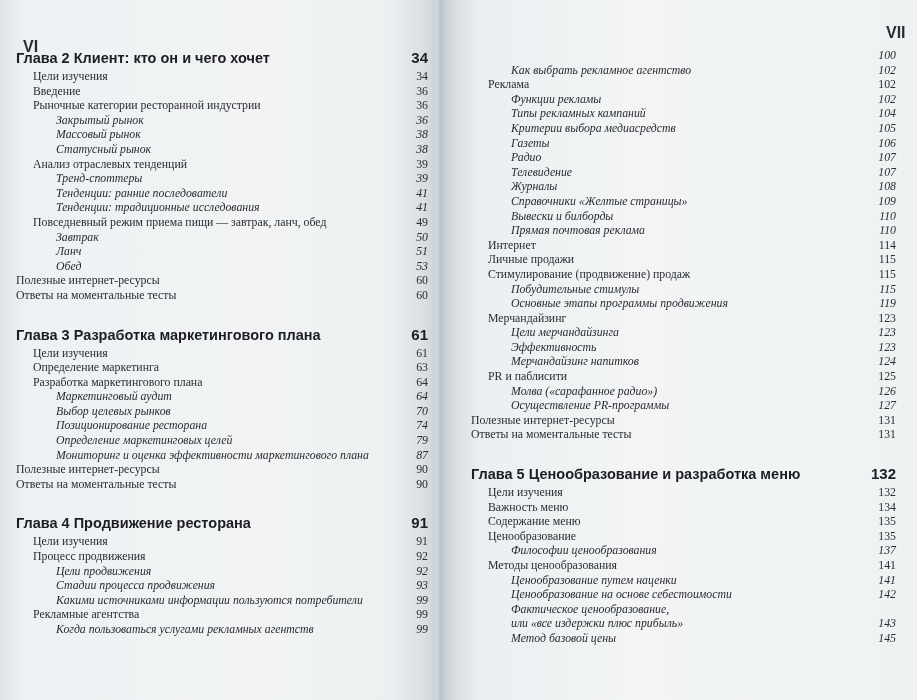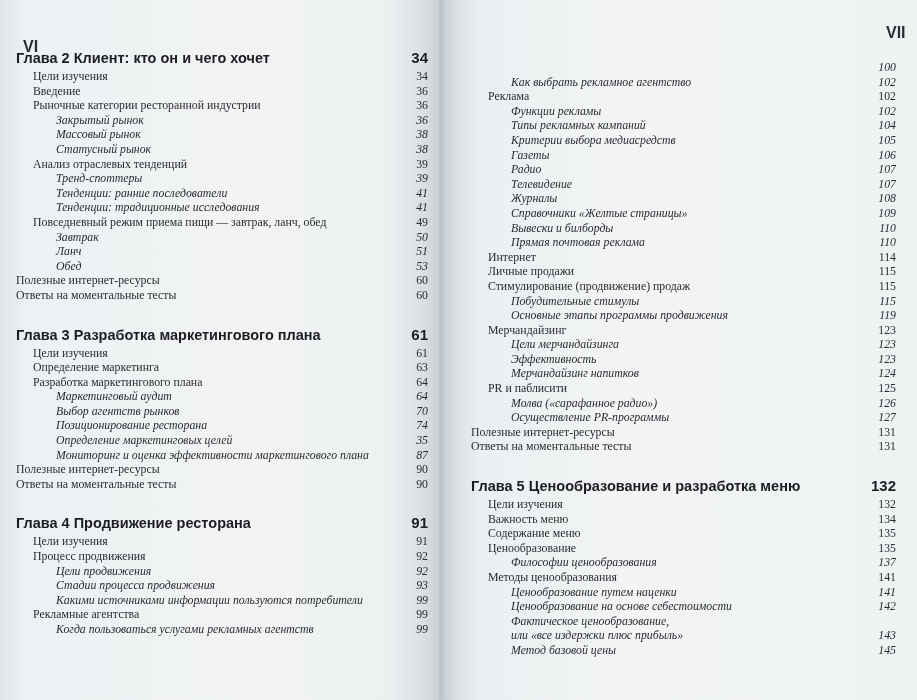--- a/index.html
+++ b/index.html
@@ -26,21 +26,21 @@
   }
   .folio {
     position:absolute; top:38px;
     font-family:"Liberation Sans", sans-serif; font-weight:bold; font-size:16px; color:#2b2d31;
   }
   .folio-left { left:23px; }
   .folio-right { left:886px; top:24px; }
 
   .toc { position:absolute; }
   .toc-left { left:16px; top:42px; width:412px; }
-  .toc-right { left:471px; top:48px; width:425px;margin-top:12px; }
+  .toc-right { left:471px; top:48px; width:425px; }
 
   .chapter {
     display:flex; justify-content:space-between; align-items:flex-end;
     font-family:"Liberation Sans", sans-serif; font-weight:bold;
     font-size:14.5px; color:#1c1e22;
     height:24px; margin-top:16px; margin-bottom:3px;
   }
   .chapter:first-child { margin-top:0; }
   .chapter .pg { font-size:15px; }
   .row {
@@ -146,30 +146,30 @@
     </div>
     <div class="row l1">
       <span>Разработка маркетингового плана</span>
       <span class="pg">64</span>
     </div>
     <div class="row l2">
       <span>Маркетинговый аудит</span>
       <span class="pg">64</span>
     </div>
     <div class="row l2">
-      <span>Выбор агентств рынков</span>
+      <span>Выбор целевых рынков</span>
       <span class="pg">70</span>
     </div>
     <div class="row l2">
       <span>Позиционирование ресторана</span>
       <span class="pg">74</span>
     </div>
     <div class="row l2">
       <span>Определение маркетинговых целей</span>
-      <span class="pg">35</span>
+      <span class="pg">79</span>
     </div>
     <div class="row l2">
       <span>Мониторинг и оценка эффективности маркетингового плана</span>
       <span class="pg">87</span>
     </div>
     <div class="row l0">
       <span>Полезные интернет-ресурсы</span>
       <span class="pg">90</span>
     </div>
     <div class="row l0">

